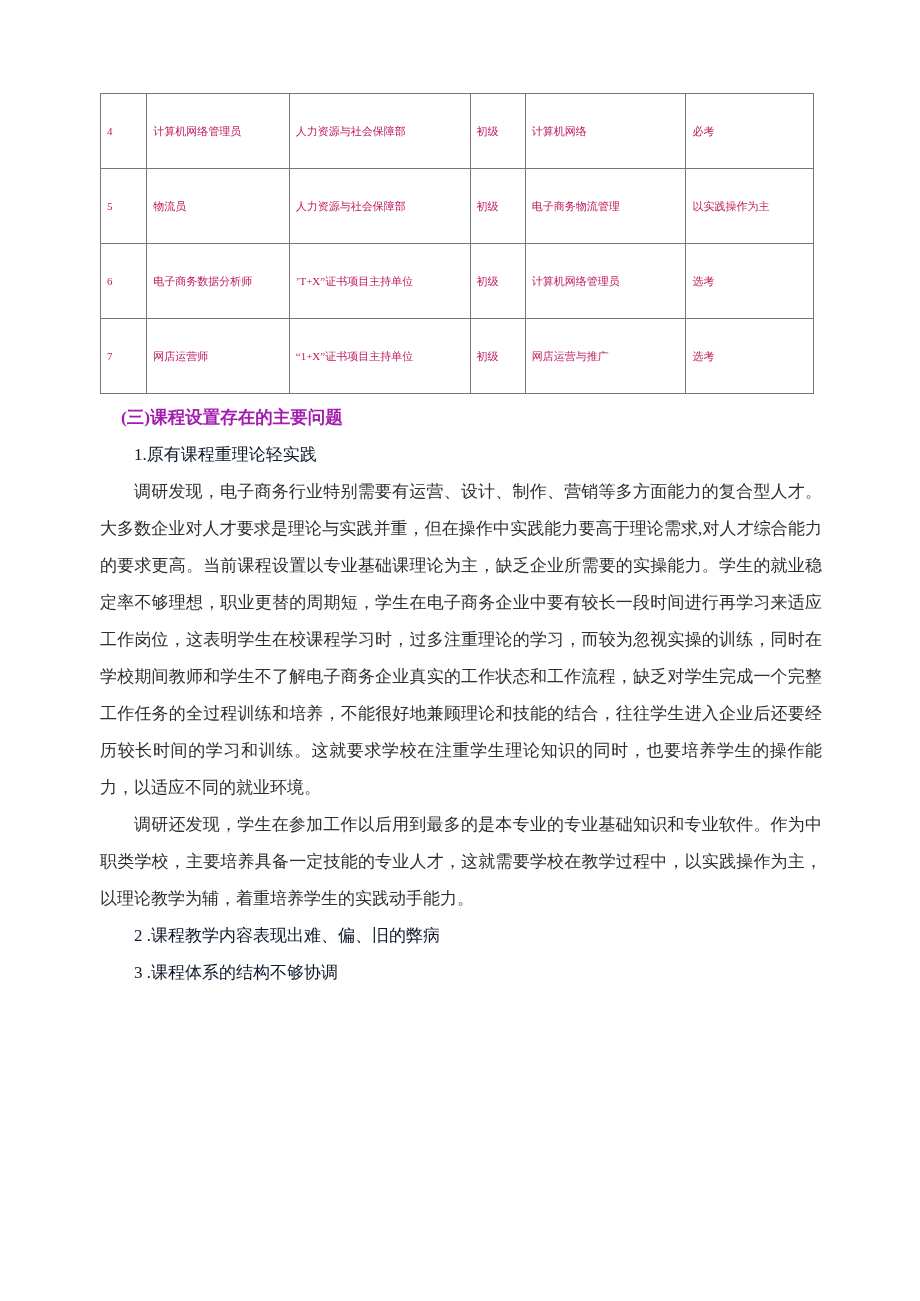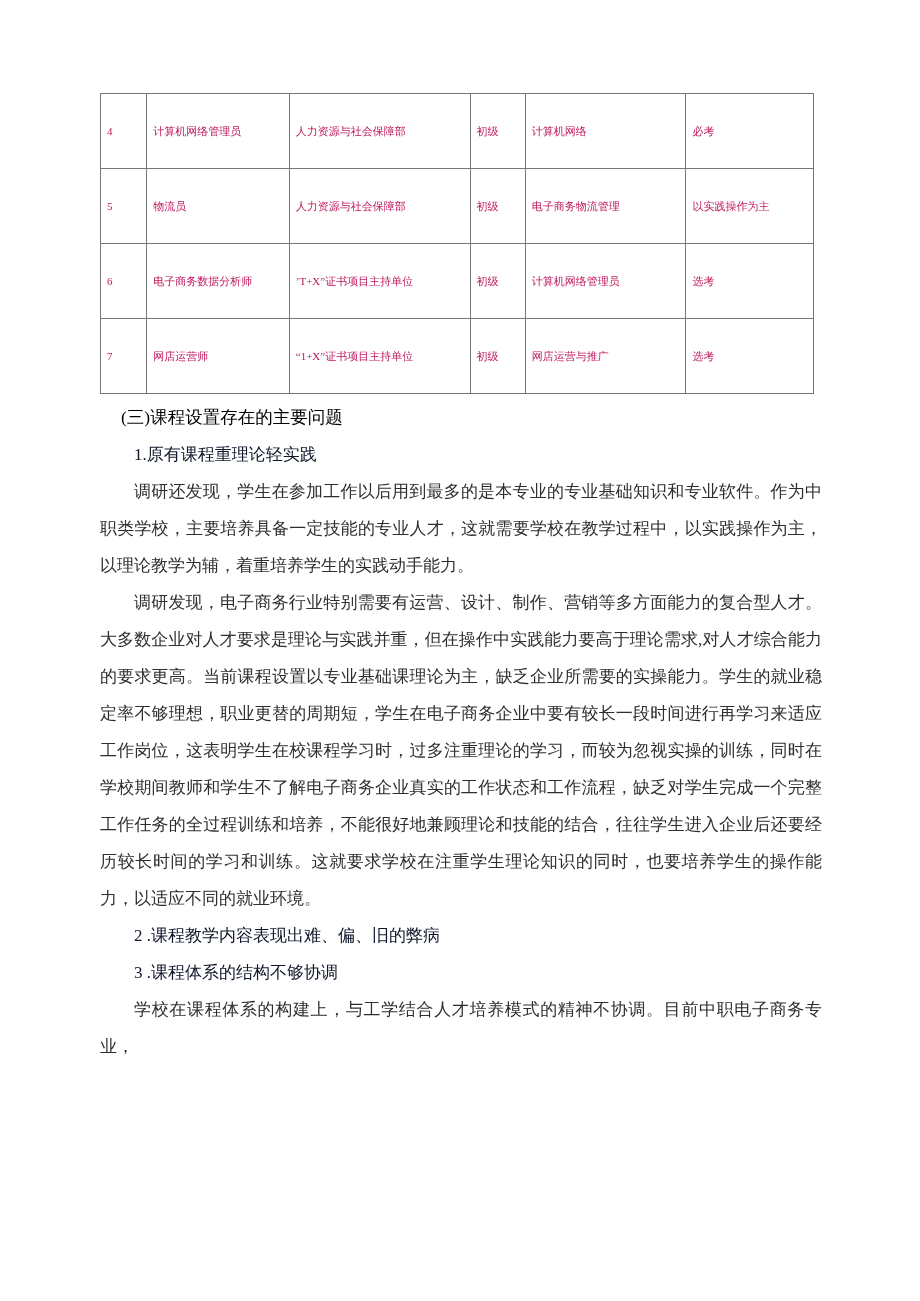--- a/index.html
+++ b/index.html
@@ -38,24 +38,24 @@
   .col-no    { width: 46px;  }
   .col-cert  { width: 142px; }
   .col-issuer{ width: 180px; }
   .col-level { width: 55px;  }
   .col-course{ width: 160px; }
   .col-exam  { width: 127px; }
 
   .section-heading {
     margin: 5px 0 0 0;
     font-size: 17.5px;
-    font-weight: normal;
+    font-weight: bold;
     line-height: 37px;
     text-indent: 1.2em;
-    color: #000000;
+    color: #a21caf;
   }
   .sub-item {
     margin: 0;
     font-size: 17px;
     line-height: 37px;
     text-indent: 2em;
     color: #0f172a;
   }
   .body-para {
     margin: 0;
@@ -113,21 +113,20 @@
         <td>初级</td>
         <td>网店运营与推广</td>
         <td>选考</td>
       </tr>
     </tbody>
   </table>
 
   <p class="section-heading">(三)课程设置存在的主要问题</p>
 
   <p class="sub-item">1.原有课程重理论轻实践</p>
+  <p class="body-para">调研发现，电子商务行业特别需要有运营、设计、制作、营销等多方面能力的复合型人才。大多数企业对人才要求是理论与实践并重，但在操作中实践能力要高于理论需求,对人才综合能力的要求更高。当前课程设置以专业基础课理论为主，缺乏企业所需要的实操能力。学生的就业稳定率不够理想，职业更替的周期短，学生在电子商务企业中要有较长一段时间进行再学习来适应工作岗位，这表明学生在校课程学习时，过多注重理论的学习，而较为忽视实操的训练，同时在学校期间教师和学生不了解电子商务企业真实的工作状态和工作流程，缺乏对学生完成一个完整工作任务的全过程训练和培养，不能很好地兼顾理论和技能的结合，往往学生进入企业后还要经历较长时间的学习和训练。这就要求学校在注重学生理论知识的同时，也要培养学生的操作能力，以适应不同的就业环境。</p>
   <p class="body-para">调研还发现，学生在参加工作以后用到最多的是本专业的专业基础知识和专业软件。作为中职类学校，主要培养具备一定技能的专业人才，这就需要学校在教学过程中，以实践操作为主，以理论教学为辅，着重培养学生的实践动手能力。</p>
-  <p class="body-para">调研发现，电子商务行业特别需要有运营、设计、制作、营销等多方面能力的复合型人才。大多数企业对人才要求是理论与实践并重，但在操作中实践能力要高于理论需求,对人才综合能力的要求更高。当前课程设置以专业基础课理论为主，缺乏企业所需要的实操能力。学生的就业稳定率不够理想，职业更替的周期短，学生在电子商务企业中要有较长一段时间进行再学习来适应工作岗位，这表明学生在校课程学习时，过多注重理论的学习，而较为忽视实操的训练，同时在学校期间教师和学生不了解电子商务企业真实的工作状态和工作流程，缺乏对学生完成一个完整工作任务的全过程训练和培养，不能很好地兼顾理论和技能的结合，往往学生进入企业后还要经历较长时间的学习和训练。这就要求学校在注重学生理论知识的同时，也要培养学生的操作能力，以适应不同的就业环境。</p>
 
   <p class="sub-item">2 .课程教学内容表现出难、偏、旧的弊病</p>
 
   <p class="sub-item">3 .课程体系的结构不够协调</p>
-  <p class="body-para">学校在课程体系的构建上，与工学结合人才培养模式的精神不协调。目前中职电子商务专业，</p>
 
 </div>
 
 </body></html>

